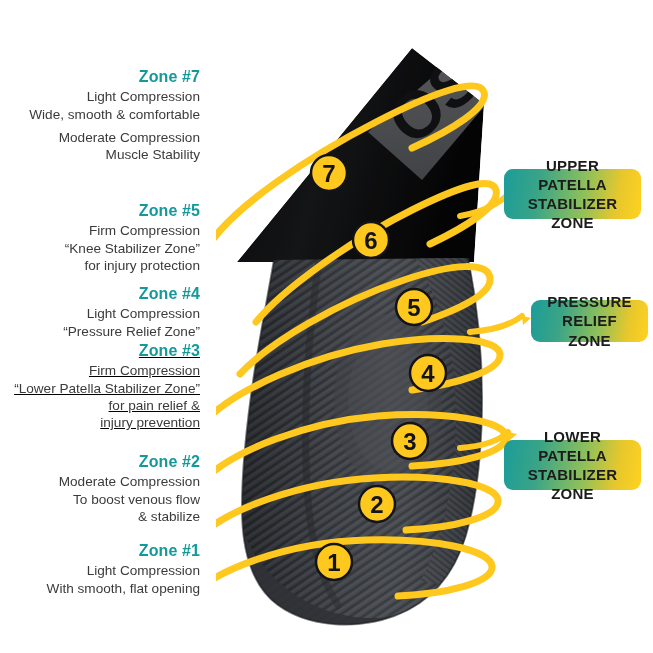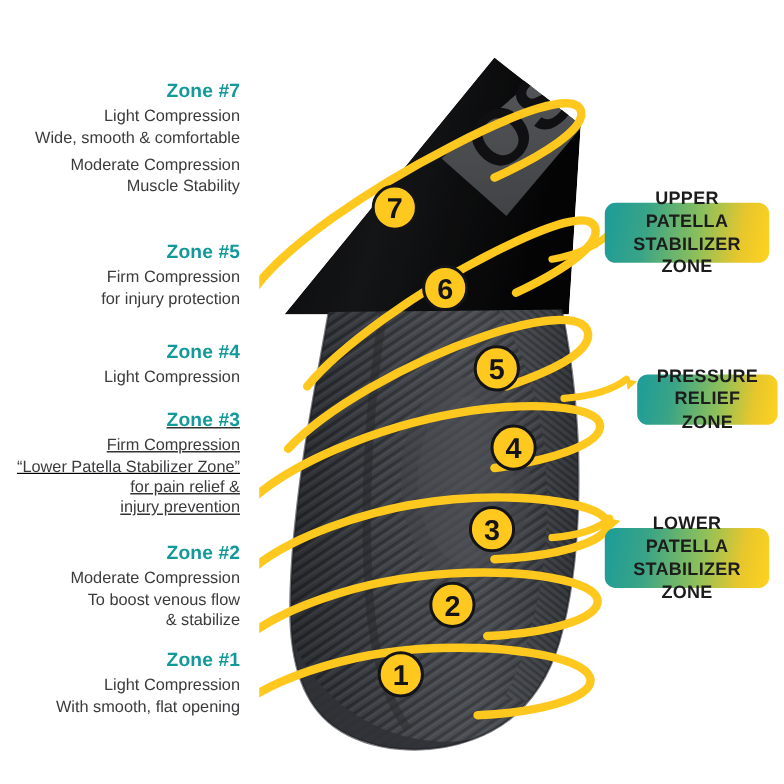--- a/index.html
+++ b/index.html
@@ -71,26 +71,28 @@
     </div>
 
     <div class="zone-block" style="top:129px;">
       <span class="zone-line">Moderate Compression</span>
       <span class="zone-line">Muscle Stability</span>
     </div>
 
     <div class="zone-block" style="top:201px;">
       <span class="zone-title">Zone #5</span>
       <span class="zone-line">Firm Compression</span>
+      <span class="zone-line">“Knee Stabilizer Zone”</span>
       <span class="zone-line">for injury protection</span>
     </div>
 
     <div class="zone-block" style="top:284px;">
       <span class="zone-title">Zone #4</span>
       <span class="zone-line">Light Compression</span>
+      <span class="zone-line">“Pressure Relief Zone”</span>
     </div>
 
     <div class="zone-block" style="top:341px;text-decoration:underline;">
       <span class="zone-title">Zone #3</span>
       <span class="zone-line">Firm Compression</span>
       <span class="zone-line">“Lower Patella Stabilizer Zone”</span>
       <span class="zone-line">for  pain relief &amp;</span>
       <span class="zone-line">injury prevention</span>
     </div>
 
@@ -263,21 +265,21 @@
   </svg>
 
   <div class="badge" style="left:504px;top:169px;width:137px;height:50px;">
     <div>
       <span>UPPER PATELLA</span>
       <span>STABILIZER</span>
       <span>ZONE</span>
     </div>
   </div>
 
-  <div class="badge" style="left:531px;top:300px;width:117px;height:42px;margin-top:12px;">
+  <div class="badge" style="left:531px;top:300px;width:117px;height:42px;">
     <div>
       <span>PRESSURE RELIEF</span>
       <span>ZONE</span>
     </div>
   </div>
 
   <div class="badge" style="left:504px;top:440px;width:137px;height:50px;">
     <div>
       <span>LOWER PATELLA</span>
       <span>STABILIZER</span>

